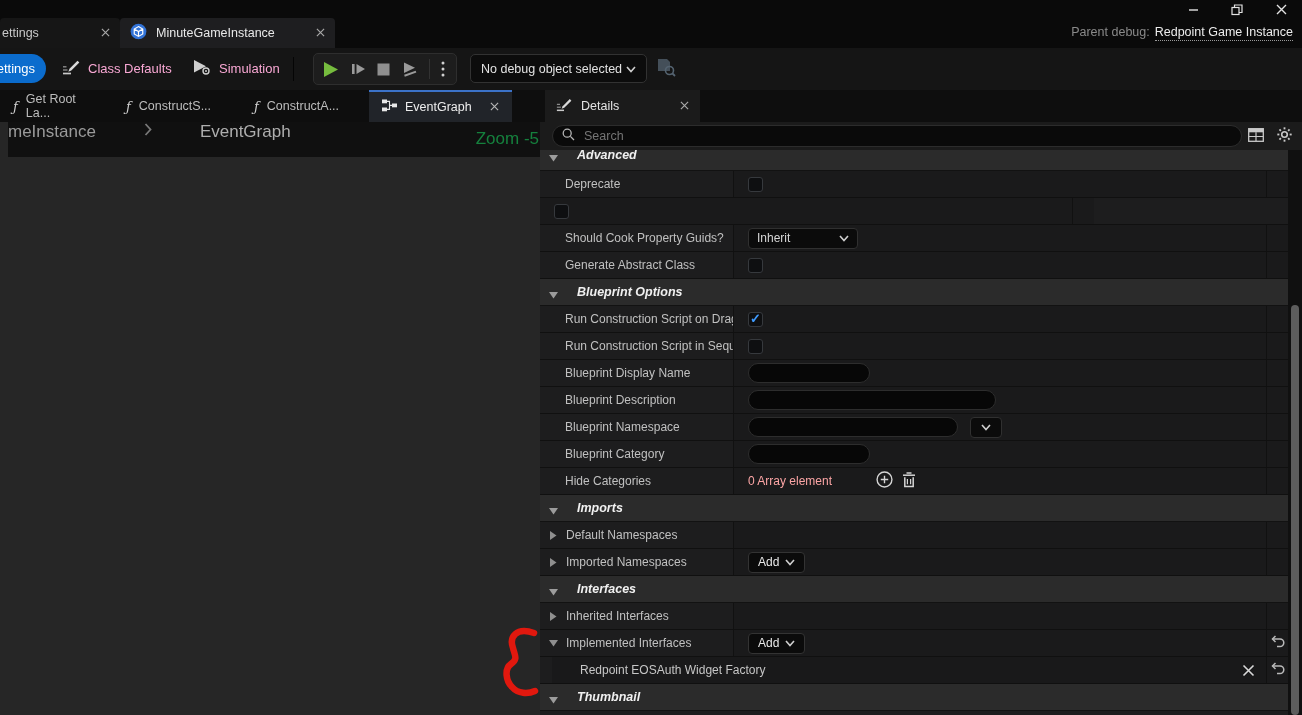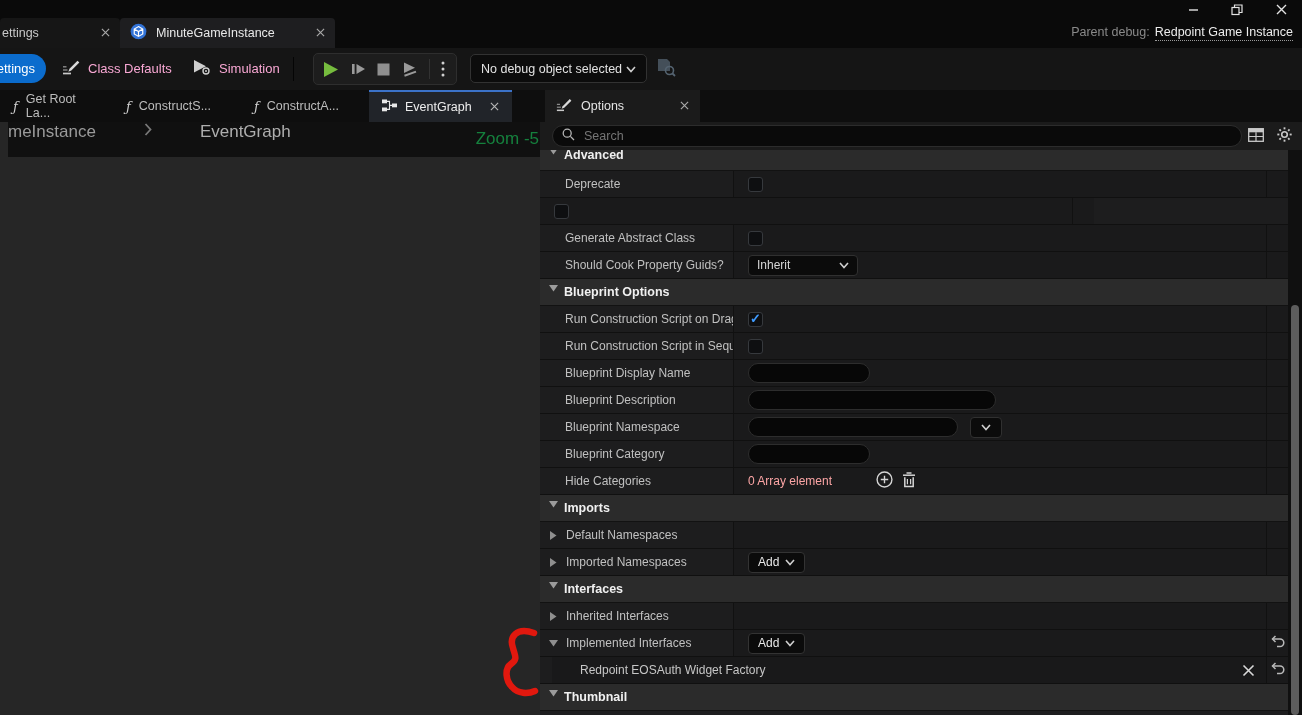--- a/index.html
+++ b/index.html
@@ -60,21 +60,21 @@
   .search-box input{ background:transparent; border:0; outline:0; color:#bdbdbd; font-size:12.5px; width:100%;
     font-family:"Liberation Sans",sans-serif;}
   .search-box input::placeholder{ color:#757575;}
   .search-icons{ margin-left:auto; display:flex; gap:13px; align-items:center; padding-right:2px;}
   .details-body{ position:absolute; top:60px; left:0; width:748px; height:565px; overflow:hidden; background:#141414;}
   
   .cat-row{ height:27px; background:#2b2b2b; display:flex; align-items:center; gap:9px; padding-left:9px;
     border-bottom:1px solid #121212; overflow:hidden;}
   .cat-row.partial{ height:21px;}
   .cat-row.partial .cat-inner{ margin-top:-10px;}
-  .cat-inner{ display:flex; align-items:flex-start; gap:6px;}
+  .cat-inner{ display:flex; align-items:flex-end; gap:19px;font-style:italic;}
   .cat-tri{ color:#9c9c9c; display:flex;}
   .cat-lbl{ font-weight:bold; font-size:12.5px; color:#f0f0f0;}
   .prop-row{ height:27px; display:flex; border-bottom:1px solid #101010; background:#1d1d1e;}
   .prop-label{ width:194px; display:flex; align-items:center; padding-left:25px; color:#c0c0c0; font-size:12px;
     border-right:1px solid #111; white-space:nowrap; overflow:hidden;}
   .prop-label.has-exp{ padding-left:9px; gap:8px;}
   .exp-tri{ color:#8f8f8f; display:flex; width:9px; justify-content:center;}
   .prop-value{ width:532px; display:flex; align-items:center; padding-left:14px; background:#1a1a1b; gap:6px;}
   .prop-edge{ width:22px; border-left:1px solid #111; display:flex; align-items:center; justify-content:center; background:#1a1a1b;}
   .cbx{ width:15px; height:15px; border-radius:3px; background:#0e0f11; border:1px solid #36393d;
@@ -272,21 +272,21 @@
     <div class="details-tabbar">
       <div class="details-tab">
         <span>
           <svg width="16" height="14" viewBox="0 0 18 15">
               <path d="M1 13.5 H9" stroke="#c9c9c9" stroke-width="1.7"></path>
               <path d="M1 10 H5.5" stroke="#8a8a8a" stroke-width="1.4"></path>
               <path d="M1 6.8 H4.5" stroke="#8a8a8a" stroke-width="1.4"></path>
               <path d="M15.5 0.8 L7.5 8.8 L6.3 11.8 L9.3 10.6 L17.3 2.6 Z" fill="#dadada"></path>
             </svg>
         </span>
-        <span>Options</span>
+        <span>Details</span>
         <span class="tab-x">
           <svg width="9" height="9" viewBox="0 0 10 10">
               <path d="M1 1 L9 9 M9 1 L1 9" stroke="#a8a8a8" stroke-width="1.3"></path>
             </svg>
         </span>
       </div>
     </div>
     <div class="search-row">
       <div class="search-box">
         <span>
@@ -343,38 +343,38 @@
           <div class="prop-edge"></div>
         </div>
         <div class="prop-row">
           <div class="prop-value">
             <div class="cbx"></div>
           </div>
           <div class="prop-edge"></div>
         </div>
         <div class="prop-row">
           <div class="prop-label">
-            <span>Generate Abstract Class</span>
-          </div>
-          <div class="prop-value">
-            <div class="cbx"></div>
-          </div>
-          <div class="prop-edge"></div>
-        </div>
-        <div class="prop-row">
-          <div class="prop-label">
             <span>Should Cook Property Guids?</span>
           </div>
           <div class="prop-value">
             <div class="dd">
               <span>Inherit</span>
               <span><svg width="10" height="7" viewBox="0 0 10 7">
                   <path d="M1 1 L5 5.5 L9 1" fill="none" stroke="#cfcfcf" stroke-width="1.6"></path>
                 </svg></span>
             </div>
+          </div>
+          <div class="prop-edge"></div>
+        </div>
+        <div class="prop-row">
+          <div class="prop-label">
+            <span>Generate Abstract Class</span>
+          </div>
+          <div class="prop-value">
+            <div class="cbx"></div>
           </div>
           <div class="prop-edge"></div>
         </div>
         <div class="cat-row">
           <div class="cat-inner">
             <span class="cat-tri">
               <svg width="9" height="7" viewBox="0 0 9 7">
                 <path d="M0 0 H9 L4.5 6.5 Z" fill="currentColor"></path>
               </svg>
             </span>

